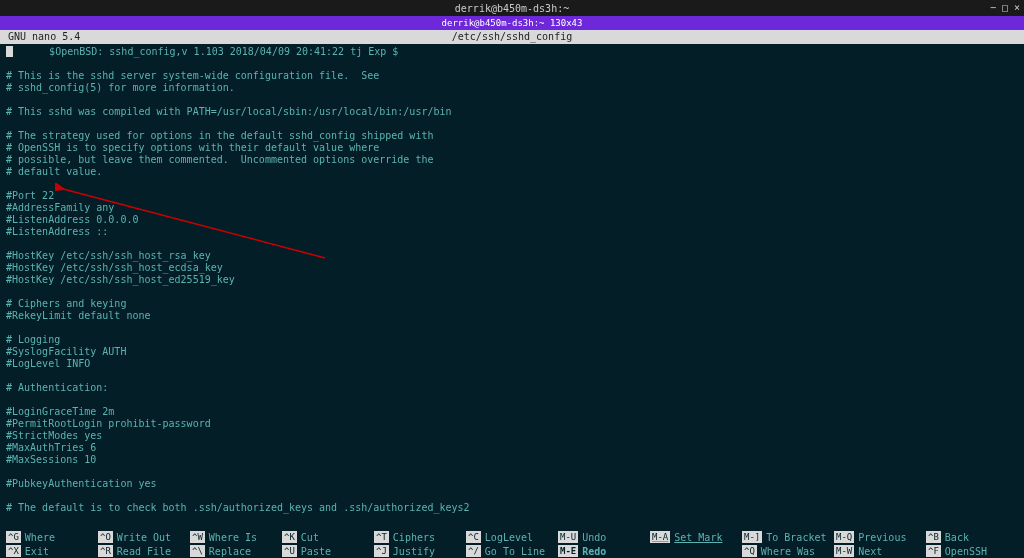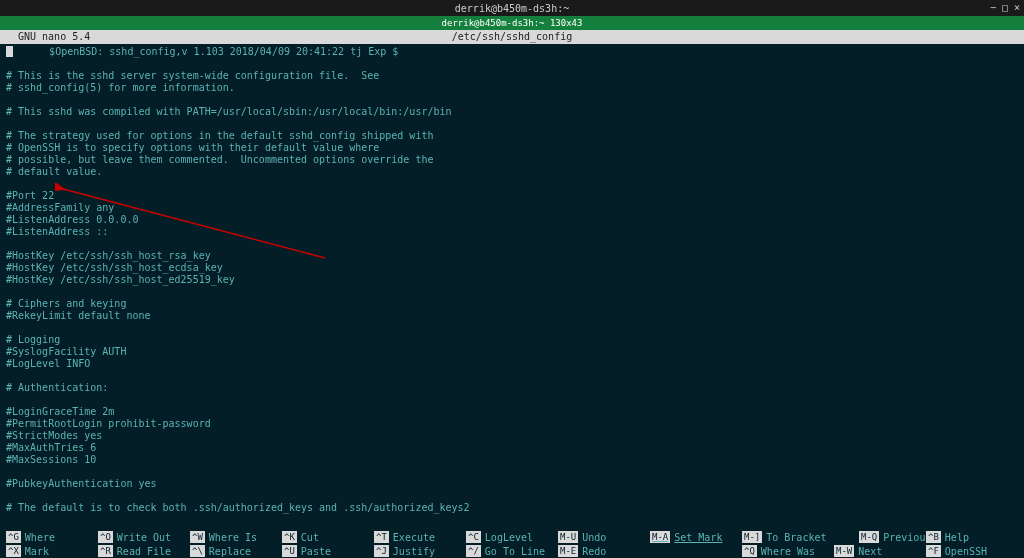--- a/index.html
+++ b/index.html
@@ -27,37 +27,37 @@
       position: absolute;
       right: 4px;
       top: 2px;
       display: flex;
       gap: 6px;
       color: #ccc;
     }
     .titlebar-controls span { cursor: pointer; font-size: 10px; }
     .redbar {
       height: 14px;
-      background: #15803d;
+      background: #6d28d9;
       color: #fff;
       display: flex;
       align-items: center;
       justify-content: center;
       font-size: 9px;
     }
     .nano-header {
       height: 14px;
       background: #d9d9d9;
       display: flex;
       position: relative;
       font-size: 10px;
     }
     .nano-version {
       position: absolute;
-      left: 18px;
+      left: 8px;
       color: #222;
       line-height: 14px;
     }
     .nano-file {
       position: absolute;
       left: 50%;
       transform: translateX(-50%);
       color: #222;
       line-height: 14px;
     }
@@ -160,51 +160,51 @@
       <div class="short-item" style="position: absolute; left: 190px;">
         <span class="key">^W</span>
         <span class="label">Where Is</span>
       </div>
       <div class="short-item" style="position: absolute; left: 282px;">
         <span class="key">^K</span>
         <span class="label">Cut</span>
       </div>
       <div class="short-item" style="position: absolute; left: 374px;">
         <span class="key">^T</span>
-        <span class="label">Execute</span>
+        <span class="label">Ciphers</span>
       </div>
       <div class="short-item" style="position: absolute; left: 466px;">
         <span class="key">^C</span>
         <span class="label">LogLevel</span>
       </div>
       <div class="short-item" style="position: absolute; left: 558px; justify-content: space-between;">
         <span class="key">M-U</span>
         <span class="label">Undo</span>
       </div>
       <div class="short-item" style="position: absolute; left: 650px; text-decoration: underline;">
         <span class="key">M-A</span>
         <span class="label">Set Mark</span>
       </div>
       <div class="short-item" style="position: absolute; left: 742px;">
         <span class="key">M-]</span>
         <span class="label">To Bracket</span>
       </div>
-      <div class="short-item" style="position: absolute; left: 859px;">
+      <div class="short-item" style="position: absolute; left: 834px;">
         <span class="key">M-Q</span>
         <span class="label">Previous</span>
       </div>
       <div class="short-item" style="position: absolute; left: 926px;">
         <span class="key">^B</span>
-        <span class="label">Help</span>
+        <span class="label">Back</span>
       </div>
     </div>
   <div class="short-row" id="row2" style="position: relative;">
       <div class="short-item" style="position: absolute; left: 6px;">
         <span class="key">^X</span>
-        <span class="label">Mark</span>
+        <span class="label">Exit</span>
       </div>
       <div class="short-item" style="position: absolute; left: 98px;">
         <span class="key">^R</span>
         <span class="label">Read File</span>
       </div>
       <div class="short-item" style="position: absolute; left: 190px;">
         <span class="key">^\</span>
         <span class="label">Replace</span>
       </div>
       <div class="short-item" style="position: absolute; left: 282px;">
@@ -212,21 +212,21 @@
         <span class="label">Paste</span>
       </div>
       <div class="short-item" style="position: absolute; left: 374px;">
         <span class="key">^J</span>
         <span class="label">Justify</span>
       </div>
       <div class="short-item" style="position: absolute; left: 466px;">
         <span class="key">^/</span>
         <span class="label">Go To Line</span>
       </div>
-      <div class="short-item" style="position: absolute; left: 558px;">
+      <div class="short-item" style="position: absolute; left: 558px; font-weight: bold;">
         <span class="key">M-E</span>
         <span class="label">Redo</span>
       </div>
       <div class="short-item" style="position: absolute; left: 686px; margin-top: 32px;">
         <span class="key">M-6</span>
         <span class="label">Copy</span>
       </div>
       <div class="short-item" style="position: absolute; left: 742px;">
         <span class="key">^Q</span>
         <span class="label">Where Was</span>

